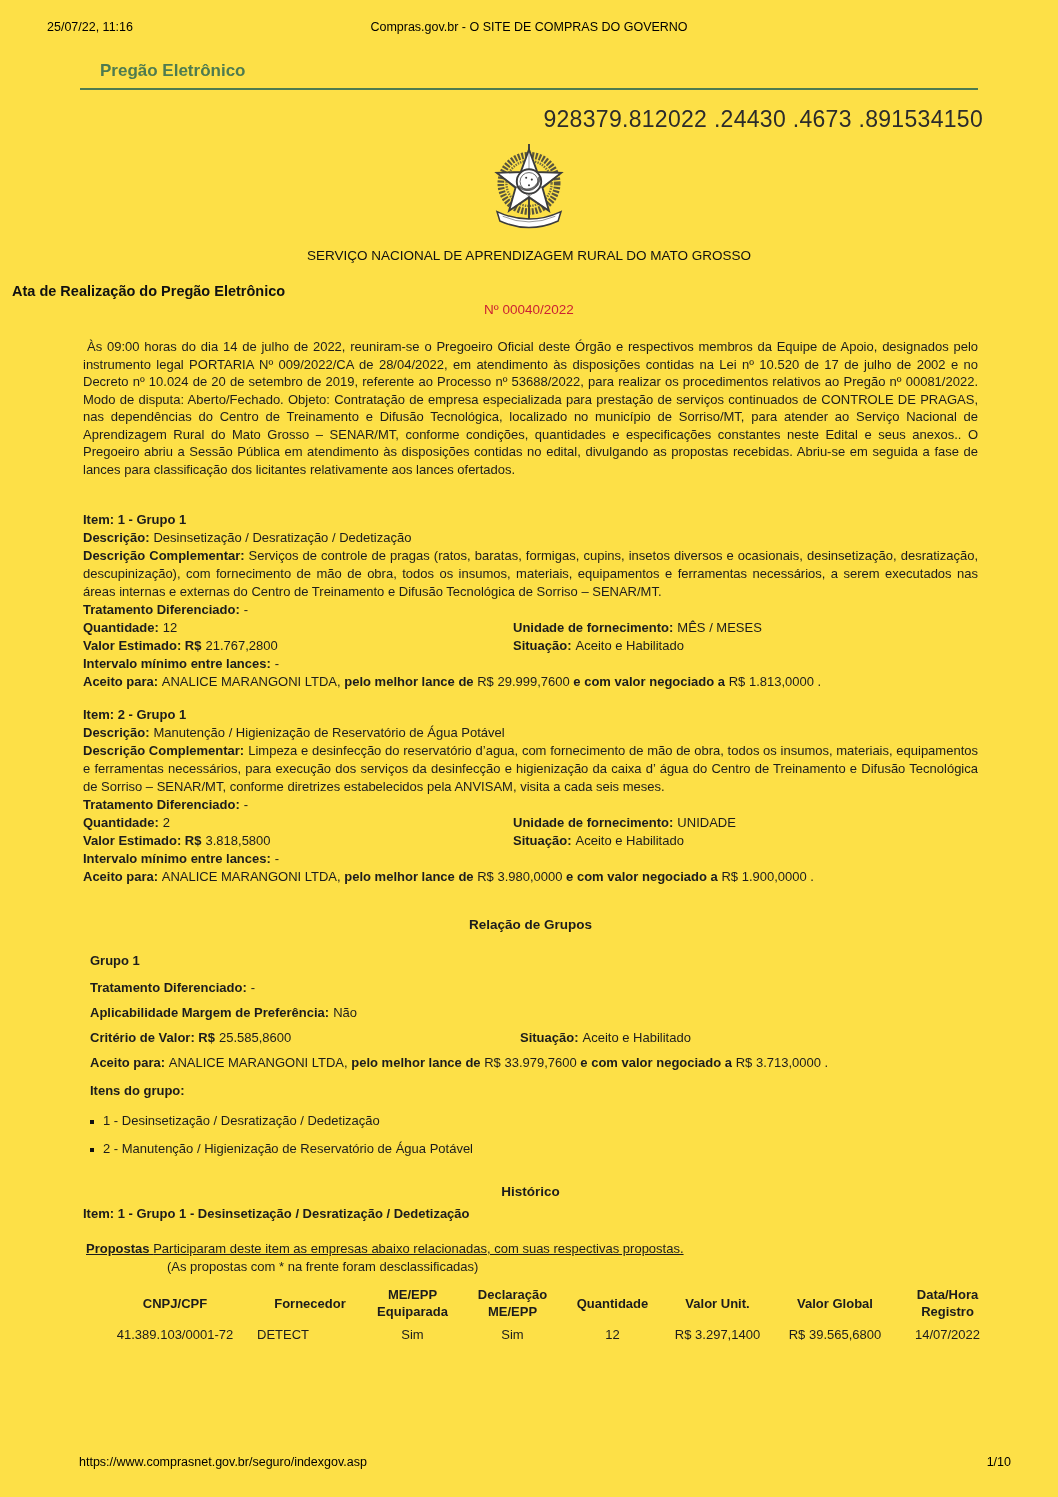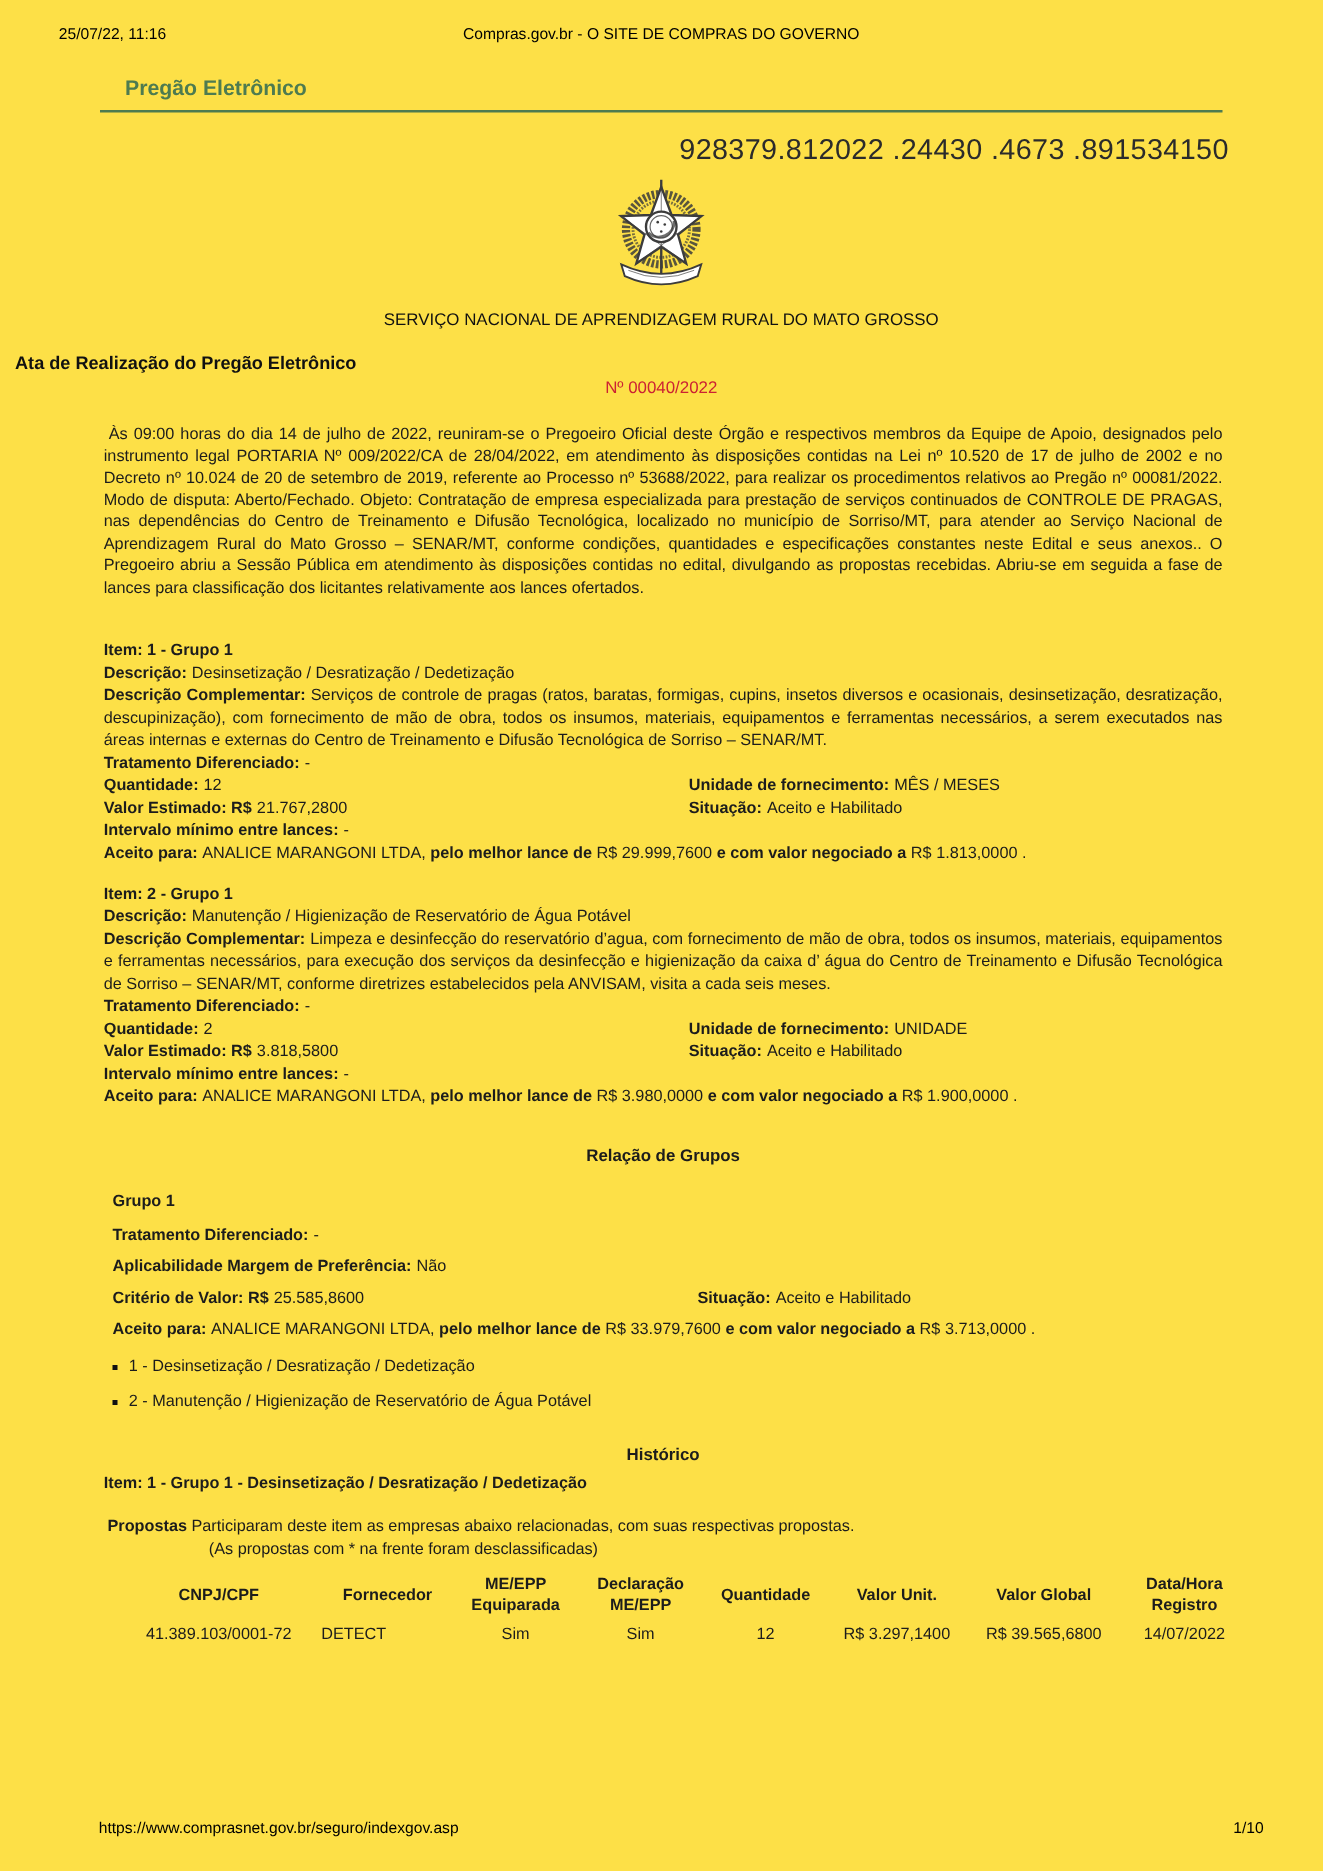--- a/index.html
+++ b/index.html
@@ -25,35 +25,35 @@
   .doc-number { position:absolute; top:302px; left:0; right:0; text-align:center; font-size:13.5px; color:#cc2233; }
   
   .main { position:absolute; top:338px; left:83px; width:895px; }
   .just { text-align:justify; }
   .intro { line-height:17.5px; text-indent:4px; }
   .item-block { margin-top:33px; line-height:18px; }
   .item-block + .aceito, .aceito { margin-top:14px; line-height:18px; }
   .b { font-weight:bold; }
   .lbl { font-weight:bold; padding-right:4px; }
   .line { line-height:18px; }
-  .row2col { display:flex;gap:38px; }
+  .row2col { display:flex; }
   .col-l { width:430px; }
   .col-r { flex:1; }
   .center-heading { text-align:center; font-weight:bold; font-size:13.5px; }
   .relacao { margin-top:31px; }
   .grupo-block { margin-top:20px; margin-left:7px; }
   .gline { line-height:18px; margin-bottom:7px; }
   .g-aceito { line-height:18px; margin-bottom:6px; }
   .itens-label { font-weight:bold; margin-top:10px; line-height:18px; }
   .bullets { margin-top:12px; }
   .bullet-item { display:flex; align-items:center; margin-bottom:11px; line-height:17px; }
   .sq { width:4px; height:4px; background:#111; margin:3px 9px 0 0; flex:none; }
   .historico { margin-top:27px; }
   .hist-item-heading { font-weight:bold; margin-top:6px; line-height:18px; }
-  .propostas { margin-top:17px; line-height:17px; margin-left:3px; }
+  .propostas { margin-top:17px; line-height:17px; margin-left:3px;text-decoration:underline; }
   .propostas-note { margin-left:84px; line-height:17px; margin-top:1px; }
   table.props { border-collapse:collapse; margin:8px 0 0 12px; table-layout:fixed; width:905px; }
   table.props th { font-weight:bold; white-space:pre-line; text-align:center; vertical-align:middle; padding:3px 2px; font-size:13px; line-height:17px; }
   table.props td { text-align:center; vertical-align:middle; padding:4px 2px 2px; font-size:13px; }
   table.props td.left { text-align:left; }
   
   .print-footer { position:absolute; top:1455px; left:47px; right:47px; font-size:12.5px; color:#000; }
   .pf-url { position:absolute; left:0; top:0;padding-left:32px; }
   .pf-page { position:absolute; right:0; top:0; }
 </style>
@@ -140,20 +140,21 @@
 
     <div class="grupo-block">
       <div class="gline b" style="margin-bottom:9px">Grupo 1</div>
       <div class="gline"><span class="lbl">Tratamento Diferenciado:</span><span>-</span></div>
       <div class="gline"><span class="lbl">Aplicabilidade Margem de Preferência:</span><span>Não</span></div>
       <div class="row2col gline">
         <div class="col-l"><span class="lbl">Critério de Valor: R$</span><span>25.585,8600</span></div>
         <div class="col-r"><span class="lbl">Situação:</span><span>Aceito e Habilitado</span></div>
       </div>
       <p class="g-aceito just" style="margin:0"><b>Aceito para: </b><span>ANALICE MARANGONI LTDA, </span><b>pelo melhor lance de </b><span>R$ 33.979,7600 </span><b>e com valor negociado a </b><span>R$ 3.713,0000 .</span></p>
+      <div class="itens-label">Itens do grupo:</div>
       <div class="bullets">
         <div class="bullet-item">
             <span class="sq"></span>
             <span>1 - Desinsetização / Desratização / Dedetização</span>
           </div>
         <div class="bullet-item">
             <span class="sq"></span>
             <span>2 - Manutenção / Higienização de Reservatório de Água Potável</span>
           </div>
       </div>

